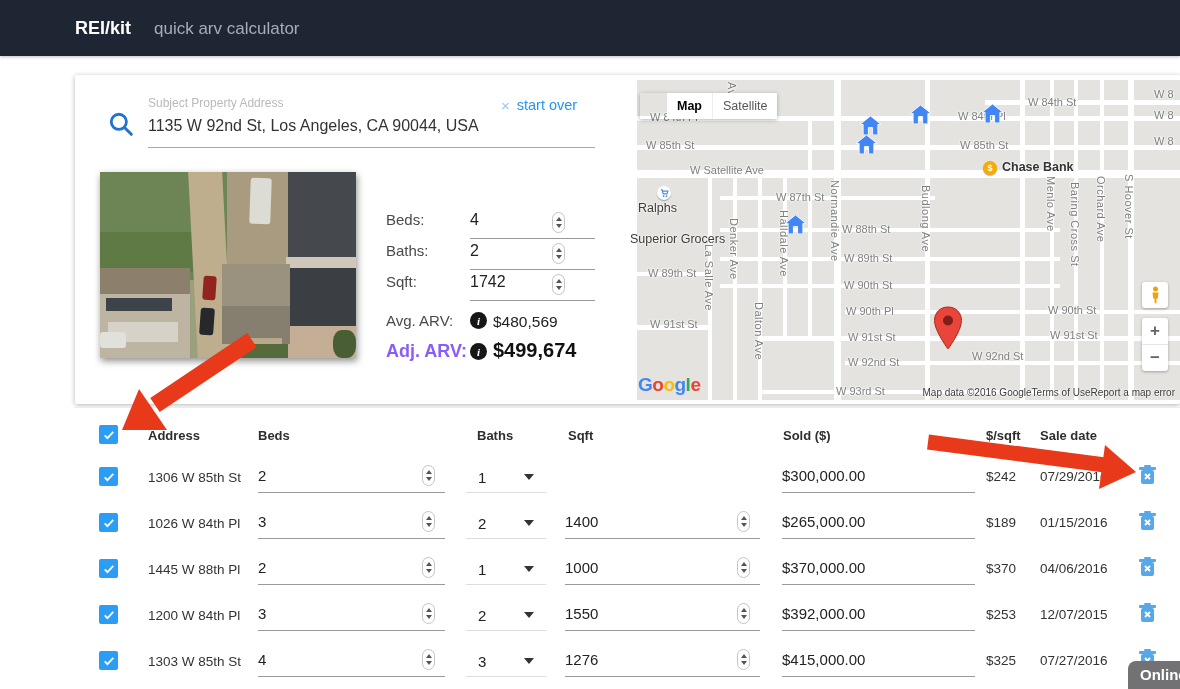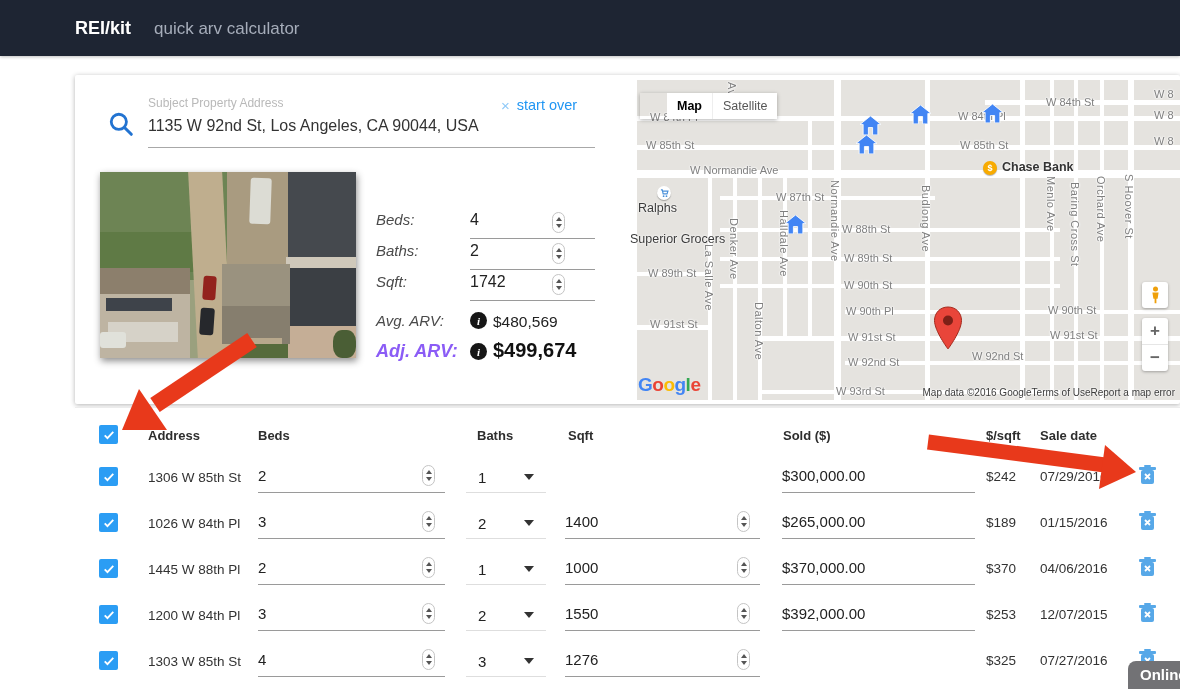--- a/index.html
+++ b/index.html
@@ -28,21 +28,21 @@
 
   
   .aerial { position:absolute; left:25px; top:97px; width:256px; height:186px; overflow:hidden;
     background:#9aa07e; box-shadow:1px 3px 7px rgba(0,0,0,.45); }
   .aerial div { position:absolute; }
   .dots { background-image:radial-gradient(circle, rgba(255,255,255,.85) 1.3px, transparent 1.8px),
                            radial-gradient(circle, rgba(255,255,255,.6) 1px, transparent 1.4px);
           background-size:22px 16px, 17px 23px; background-position:4px 3px, 11px 10px; }
 
   
-  .fld-label { position:absolute; left:301px; font-size:15px; color:#4a4a4a;font-style:italic; }
+  .fld-label { position:absolute; left:311px; font-size:15px; color:#4a4a4a; }
   .fld { position:absolute; left:395px; width:125px; height:33px; border-bottom:1px solid #9a9a9a; }
   .fld .v { position:absolute; left:0; top:5px; font-size:16px; color:#222; }
   .spin { position:absolute; width:13px; height:21px; border:1px solid #c4c4c4; border-radius:7px;
     background:#fff; display:flex; flex-direction:column; align-items:center; justify-content:center;
     gap:3px; cursor:pointer; }
   .tup { width:0; height:0; border-left:3px solid transparent; border-right:3px solid transparent;
     border-bottom:4px solid #555; }
   .tdn { width:0; height:0; border-left:3px solid transparent; border-right:3px solid transparent;
     border-top:4px solid #555; }
   .info-ic { display:inline-flex; width:17px; height:17px; border-radius:50%; background:#161616;
@@ -213,22 +213,22 @@
     <div class="st" style="left:204px;top:0;width:7px;height:320px"></div>
     <div class="st" style="left:295px;top:0;width:5px;height:320px"></div>
     <div class="st" style="left:390px;top:0;width:5px;height:320px"></div>
     <div class="st" style="left:420px;top:0;width:4px;height:320px"></div>
     <div class="st" style="left:444px;top:0;width:4px;height:320px"></div>
     <div class="st" style="left:470px;top:0;width:4px;height:320px"></div>
     <div class="st" style="left:498px;top:0;width:6px;height:320px"></div>
 
     <span class="mlabel" style="left:20px;top:31px">W 84th Pl</span>
     <span class="mlabel" style="left:16px;top:59px">W 85th St</span>
-    <span class="mlabel" style="left:60px;top:84px">W Normandie Ave</span>
-    <span class="mlabel" style="left:416px;top:16px">W 84th St</span>
+    <span class="mlabel" style="left:60px;top:84px">W Satellite Ave</span>
+    <span class="mlabel" style="left:398px;top:16px">W 84th St</span>
     <span class="mlabel" style="left:328px;top:30px">W 84th Pl</span>
     <span class="mlabel" style="left:330px;top:59px">W 85th St</span>
     <span class="mlabel" style="left:146px;top:111px">W 87th St</span>
     <span class="mlabel" style="left:212px;top:143px">W 88th St</span>
     <span class="mlabel" style="left:214px;top:172px">W 89th St</span>
     <span class="mlabel" style="left:18px;top:187px">W 89th St</span>
     <span class="mlabel" style="left:214px;top:199px">W 90th St</span>
     <span class="mlabel" style="left:216px;top:225px">W 90th Pl</span>
     <span class="mlabel" style="left:20px;top:238px">W 91st St</span>
     <span class="mlabel" style="left:218px;top:251px">W 91st St</span>
@@ -488,20 +488,23 @@
         <span class="nfv">3</span>
         <i class="caret"></i>
       </span>
     <span class="numfield" style="left:490px;width:195px">
         <span class="nfv">1276</span>
         <span class="spin">
           <i class="tup"></i>
           <i class="tdn"></i>
         </span>
       </span>
+    <span class="numfield" style="left:707px;width:193px">
+        <span class="nfv">$415,000.00</span>
+      </span>
     <span class="cell psf">$325</span>
     <span class="cell date">07/27/2016</span>
     <span class="trash"><svg width="17" height="20">
           <rect x="2" y="5" width="13" height="14" rx="2" fill="#57a8e8"></rect>
           <rect x="0" y="2" width="17" height="3" rx="1" fill="#57a8e8"></rect>
           <rect x="5" y="0" width="7" height="2" rx="1" fill="#57a8e8"></rect>
           <path d="M6 9 l5 5 M11 9 l-5 5" stroke="#fff" stroke-width="1.8"></path>
         </svg></span>
   </div>
 </div>

